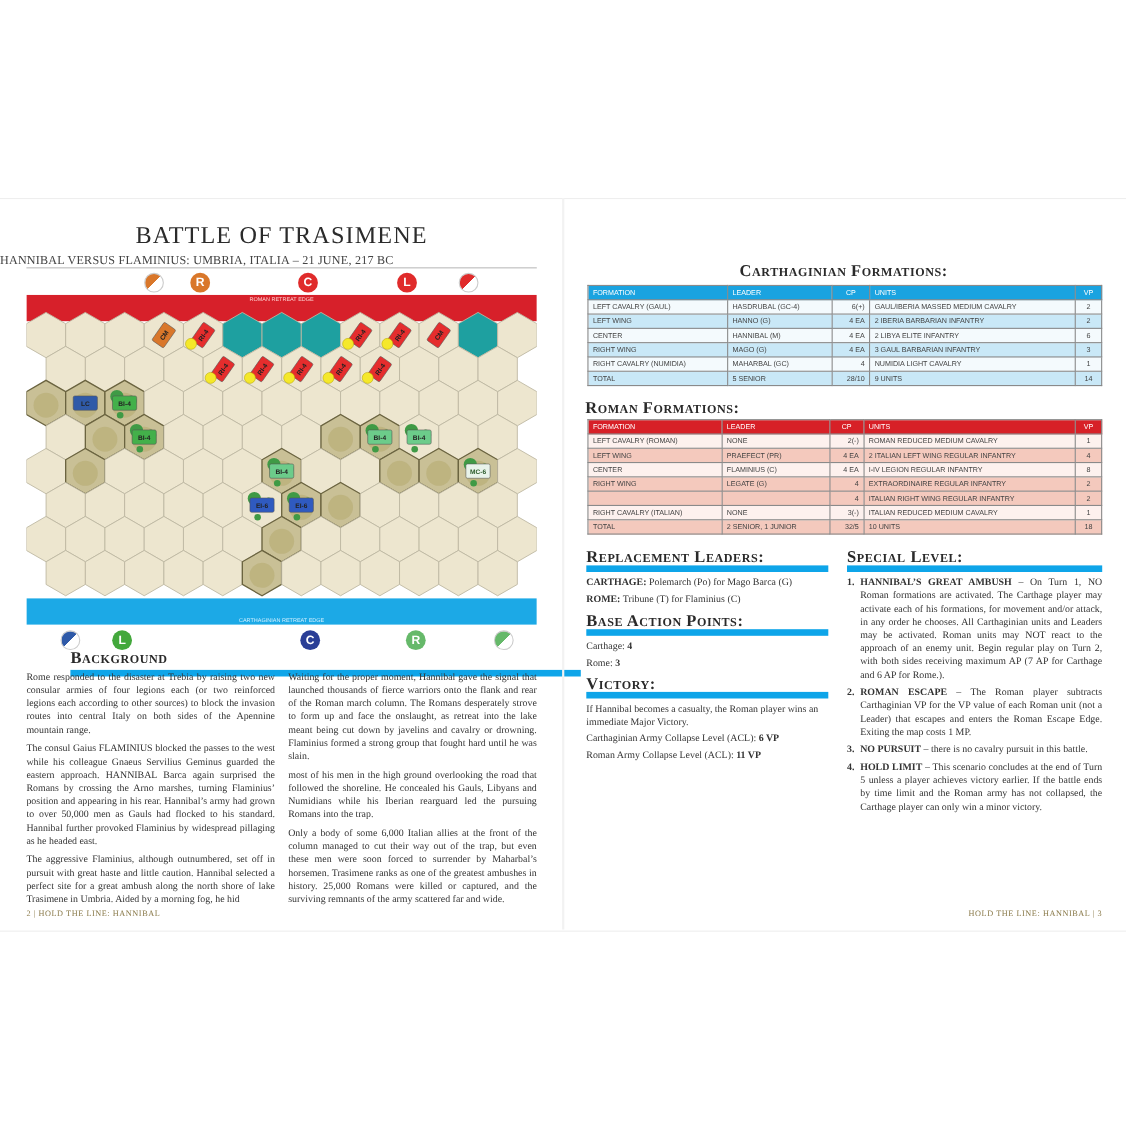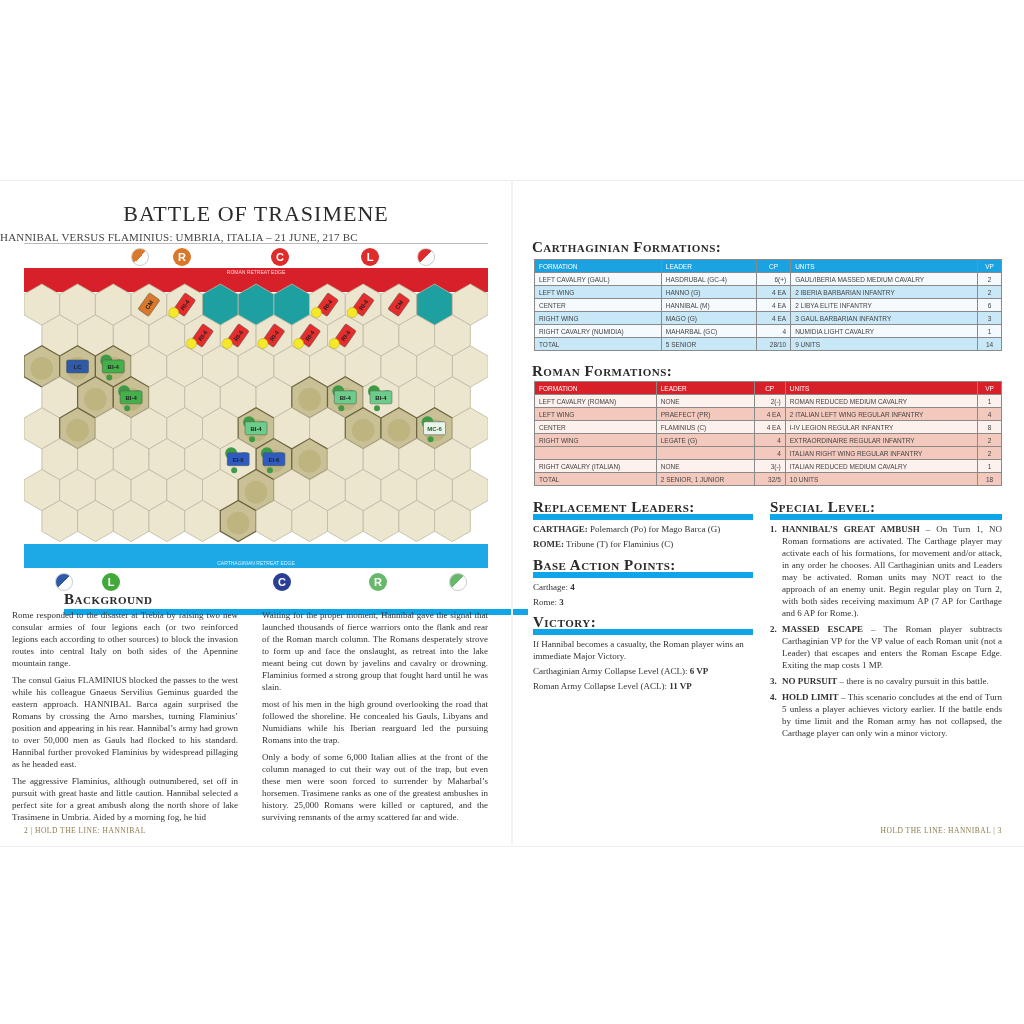--- a/index.html
+++ b/index.html
@@ -295,36 +295,36 @@
     <div id="bottom-markers">
         <div class="marker" style="left: 55px; top: 392px; background: linear-gradient(135deg, rgb(47, 90, 168) 50%, rgb(255, 255, 255) 50%); border: 1px solid rgb(204, 204, 204); width: 16px; height: 16px;"></div>
         <div class="marker" style="left: 102px; top: 392px; background: rgb(67, 168, 60);">L</div>
         <div class="marker" style="left: 273px; top: 392px; background: rgb(42, 62, 150);">C</div>
         <div class="marker" style="left: 369px; top: 392px; background: rgb(102, 185, 106);">R</div>
         <div class="marker" style="left: 449px; top: 392px; background: linear-gradient(135deg, rgb(102, 185, 106) 50%, rgb(255, 255, 255) 50%); border: 1px solid rgb(204, 204, 204); width: 16px; height: 16px;"></div>
       </div>
 
     <div class="bg-heading h2">Background</div>
 
-    <div class="col" style="left:12px;top:428px;width:226px;">
+    <div class="col" style="left:24px;top:428px;width:226px;">
       <p>Rome responded to the disaster at Trebia by raising two new consular armies of four legions each (or two reinforced legions each according to other sources) to block the invasion routes into central Italy on both sides of the Apennine mountain range.</p>
       <p>The consul Gaius FLAMINIUS blocked the passes to the west while his colleague Gnaeus Servilius Geminus guarded the eastern approach. HANNIBAL Barca again surprised the Romans by crossing the Arno marshes, turning Flaminius’ position and appearing in his rear. Hannibal’s army had grown to over 50,000 men as Gauls had flocked to his standard. Hannibal further provoked Flaminius by widespread pillaging as he headed east.</p>
       <p>The aggressive Flaminius, although outnumbered, set off in pursuit with great haste and little caution. Hannibal selected a perfect site for a great ambush along the north shore of lake Trasimene in Umbria. Aided by a morning fog, he hid</p>
     </div>
     <div class="col" style="left:262px;top:428px;width:226px;">
       <p>Waiting for the proper moment, Hannibal gave the signal that launched thousands of fierce warriors onto the flank and rear of the Roman march column. The Romans desperately strove to form up and face the onslaught, as retreat into the lake meant being cut down by javelins and cavalry or drowning. Flaminius formed a strong group that fought hard until he was slain.</p>
       <p>most of his men in the high ground overlooking the road that followed the shoreline. He concealed his Gauls, Libyans and Numidians while his Iberian rearguard led the pursuing Romans into the trap.</p>
       <p>Only a body of some 6,000 Italian allies at the front of the column managed to cut their way out of the trap, but even these men were soon forced to surrender by Maharbal’s horsemen. Trasimene ranks as one of the greatest ambushes in history. 25,000 Romans were killed or captured, and the surviving remnants of the army scattered far and wide.</p>
     </div>
 
     <div class="folio" style="left:24px;">2  |  HOLD THE LINE: HANNIBAL</div>
   </div>
 
   <div class="page-right">
-    <div class="h2" style="position:absolute;left:20px;top:58px;width:470px;border-bottom:none;">Carthaginian Formations:</div>
+    <div class="h2" style="position:absolute;left:20px;top:58px;width:470px;border-bottom:none;text-align:center;">Carthaginian Formations:</div>
     <table class="form carth" style="position:absolute;left:22px;top:78px;width:468px;">
       <thead>
           <tr id="carth-head">
             <th>FORMATION</th>
             <th>LEADER</th>
             <th style="text-align: center;">CP</th>
             <th>UNITS</th>
             <th style="text-align: center;">VP</th>
           </tr>
         </thead>
@@ -454,21 +454,21 @@
       <div class="h2">Victory:</div>
       <p>If Hannibal becomes a casualty, the Roman player wins an immediate Major Victory.</p>
       <p><span>Carthaginian Army Collapse Level (ACL): </span><b>6 VP</b></p>
       <p><span>Roman Army Collapse Level (ACL): </span><b>11 VP</b></p>
     </div>
 
     <div class="sec rules" style="left:258px;top:320px;width:232px;">
       <div class="h2">Special Level:</div>
       <ol id="rules-list">
           <li><span class="num">1.</span><b>HANNIBAL’S GREAT AMBUSH</b><span> – On Turn 1, NO Roman formations are activated. The Carthage player may activate each of his formations, for movement and/or attack, in any order he chooses. All Carthaginian units and Leaders may be activated. Roman units may NOT react to the approach of an enemy unit. Begin regular play on Turn 2, with both sides receiving maximum AP (7 AP for Carthage and 6 AP for Rome.).</span></li>
-          <li><span class="num">2.</span><b>MASSED ESCAPE</b><span> – The Roman player subtracts Carthaginian VP for the VP value of each Roman unit (not a Leader) that escapes and enters the Roman Escape Edge. Exiting the map costs 1 MP.</span></li>
+          <li><span class="num">2.</span><b>ROMAN ESCAPE</b><span> – The Roman player subtracts Carthaginian VP for the VP value of each Roman unit (not a Leader) that escapes and enters the Roman Escape Edge. Exiting the map costs 1 MP.</span></li>
           <li><span class="num">3.</span><b>NO PURSUIT</b><span> – there is no cavalry pursuit in this battle.</span></li>
           <li><span class="num">4.</span><b>HOLD LIMIT</b><span> – This scenario concludes at the end of Turn 5 unless a player achieves victory earlier. If the battle ends by time limit and the Roman army has not collapsed, the Carthage player can only win a minor victory.</span></li>
         </ol>
     </div>
 
     <div class="folio" style="right:22px;">HOLD THE LINE: HANNIBAL  |  3</div>
   </div>
 </div>
 <div class="gutter"></div>
 

